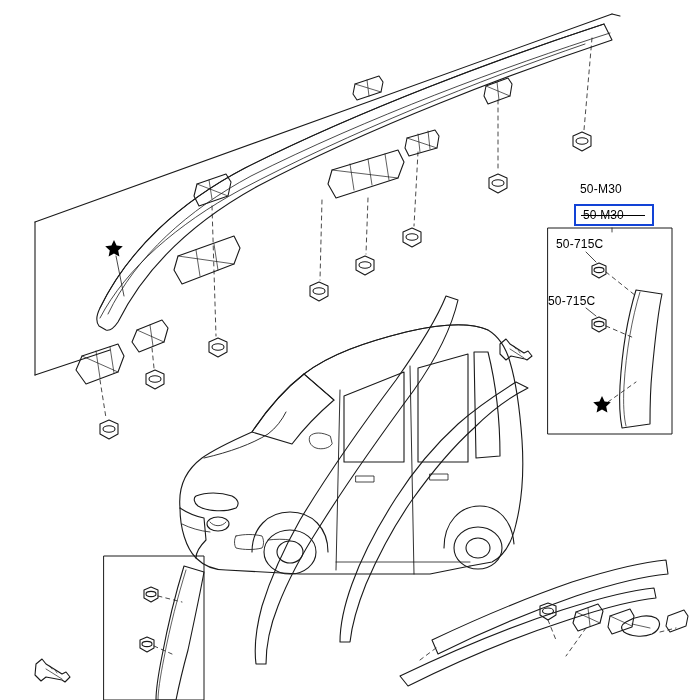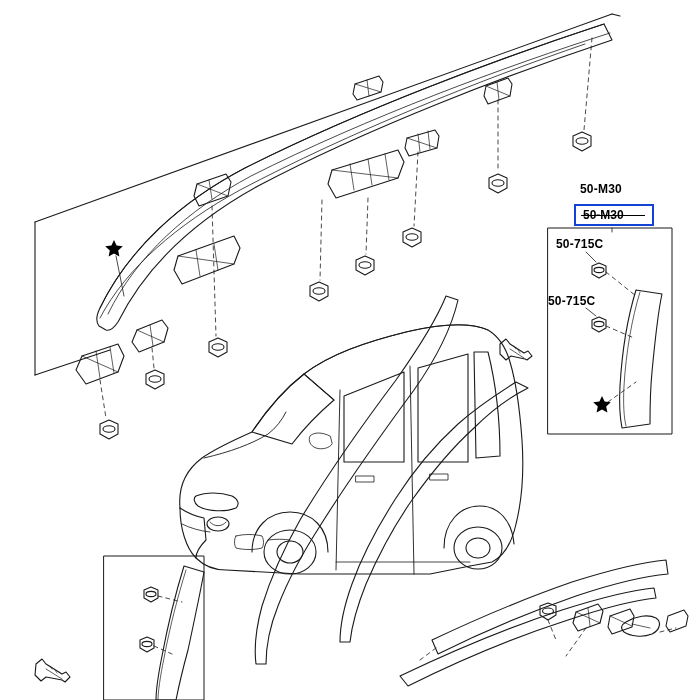--- a/index.html
+++ b/index.html
@@ -7,21 +7,20 @@
     padding: 0;
     background: #ffffff;
   }
   #page {
     position: relative;
     width: 700px;
     height: 700px;
     background: #ffffff;
     overflow: hidden;
     font-family: "Liberation Sans", sans-serif;
-    font-weight: bold;
   }
   #diagram-svg {
     position: absolute;
     left: 0;
     top: 0;
     width: 700px;
     height: 700px;
   }
   .part-label {
     position: absolute;

